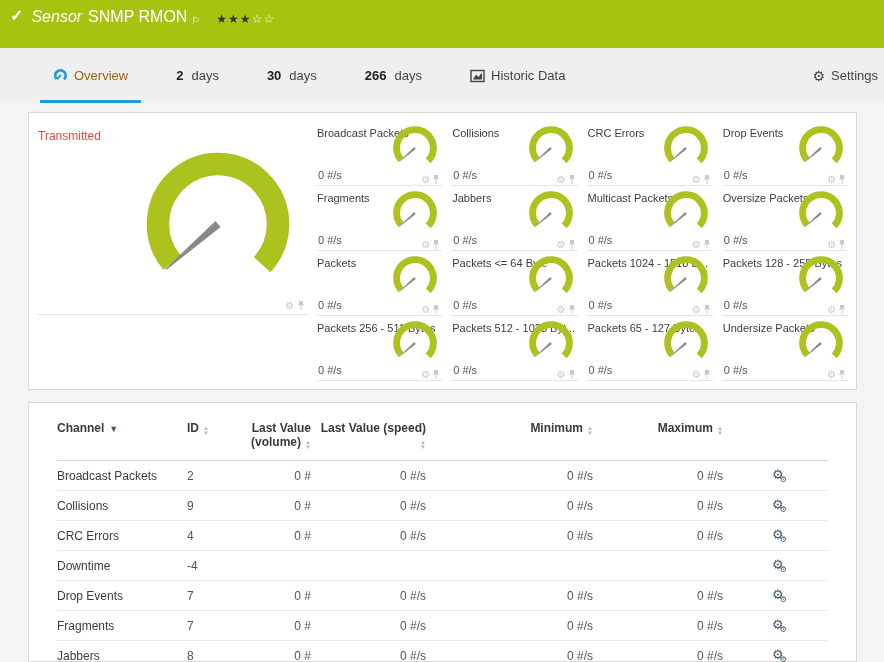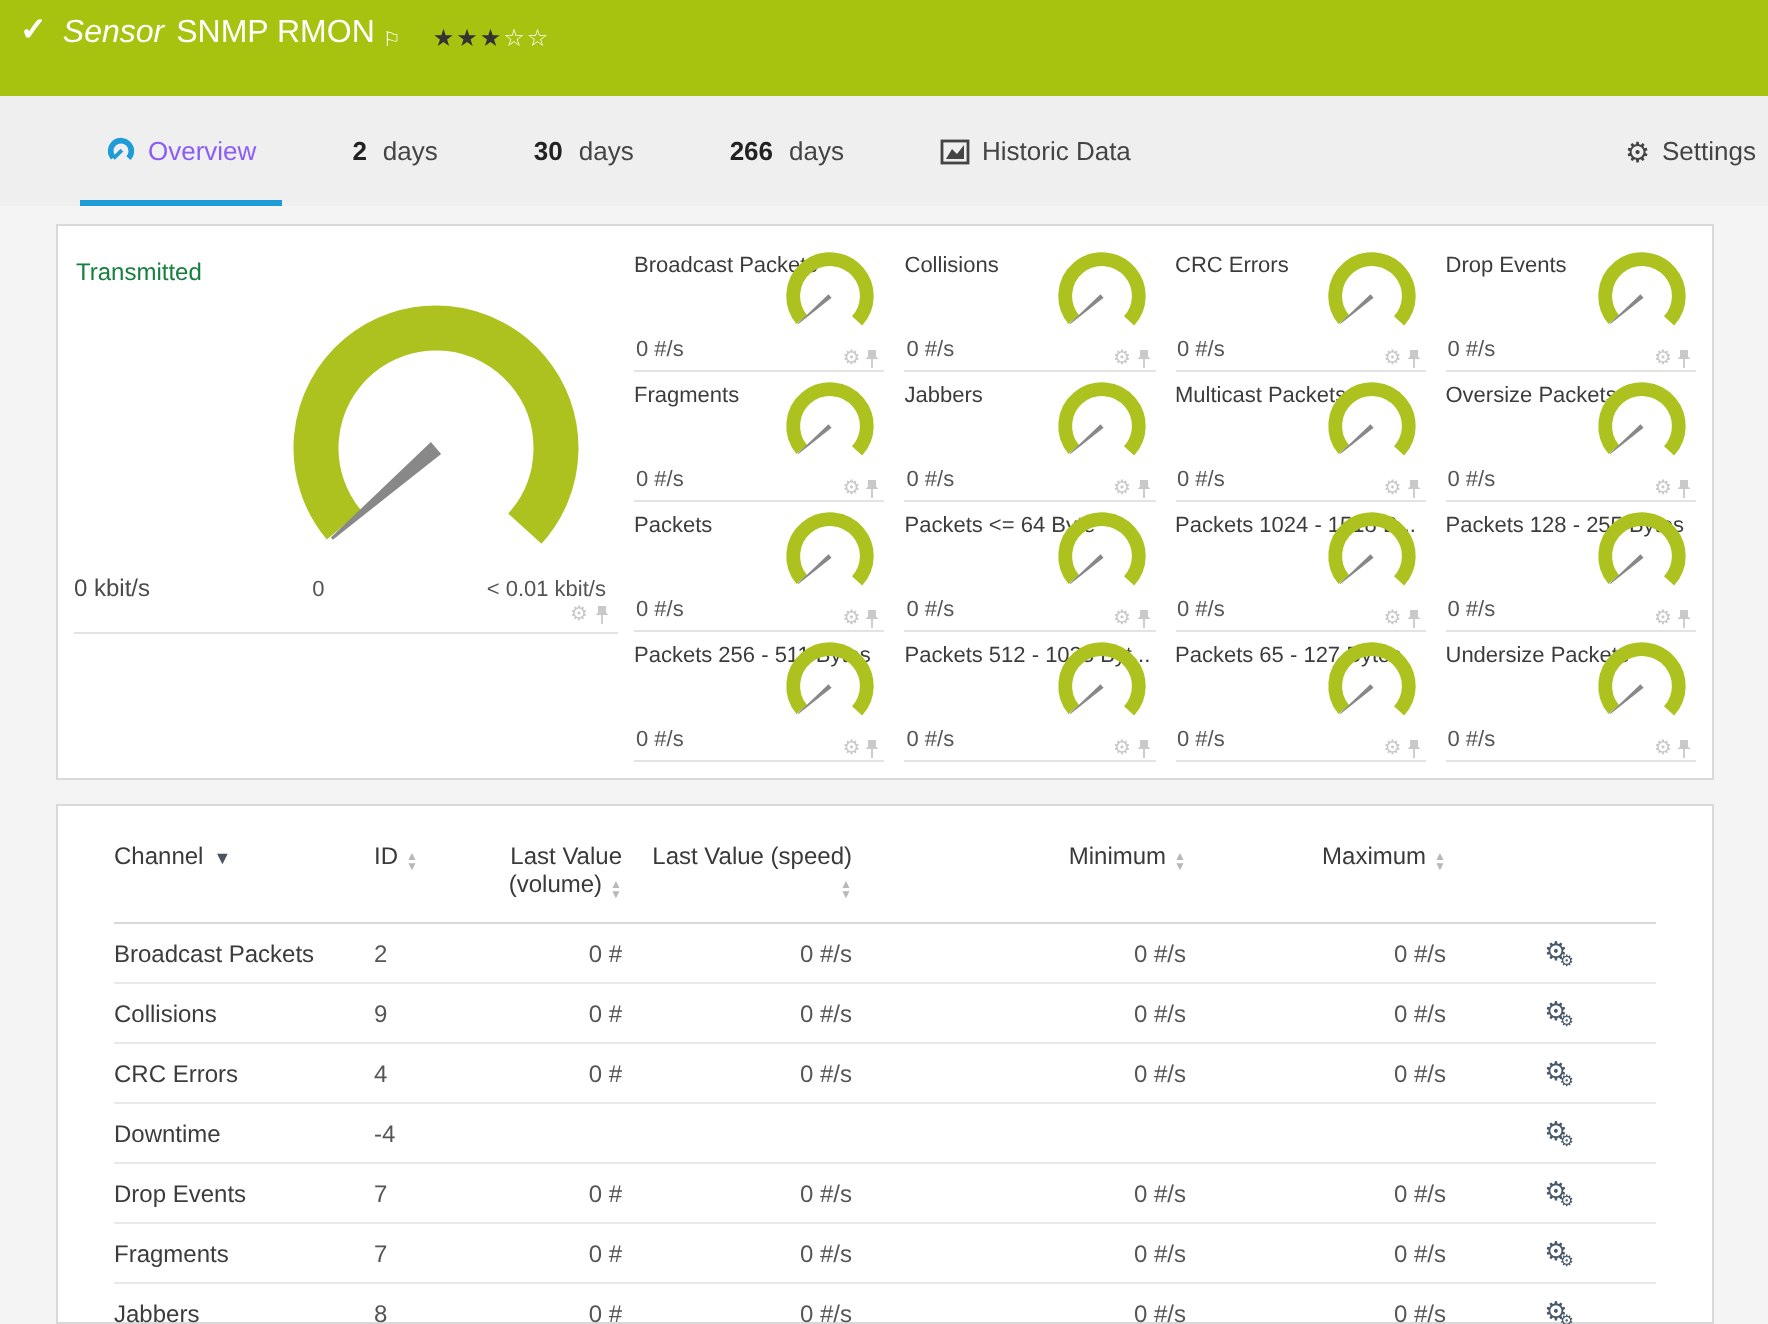--- a/index.html
+++ b/index.html
@@ -24,50 +24,50 @@
   .t-name{font-size:16px;}
   .flag{font-size:10px;margin-left:4px;line-height:12px;}
   .stars{margin-left:16px;font-size:12px;letter-spacing:1px;line-height:16px;cursor:pointer;}
   .stars .on{color:#333;}
   .stars .off{color:#fff;}
   .status-ok{font-size:11px;font-weight:bold;margin:3px 0 0 26px;}
   
   .tabs{height:55px;background:#efefef;display:flex;align-items:stretch;padding-left:40px;}
   .tab{display:flex;align-items:center;gap:6px;padding:0 13px;margin-right:22px;font-size:13px;color:#444;cursor:pointer;position:relative;white-space:nowrap;}
   .tab b{color:#222;font-weight:bold;margin-right:2px;}
-  .tab.active{color:#8b5cf6;}
+  .tab.active{color:#a16207;}
   .tab.active::after{content:"";position:absolute;left:0;right:0;bottom:0;height:3px;background:var(--accent-blue);}
   .tab.last{margin-left:auto;margin-right:0;padding-right:6px;}
   .gearglyph{font-size:14px;color:#444;line-height:14px;}
   
   .panel{background:#fff;border:1px solid #d9d9d9;margin:0 27px 0 28px;}
   .gauges-panel{margin-top:9px;height:278px;display:flex;padding:8px;}
   
   .big-block{width:272px;flex:none;}
   .big-inner{border-bottom:1px solid #e3e3e3;padding-bottom:2px;}
-  .big-title{font-size:12px;color:#15803d;margin:8px 0 0 1px;}
+  .big-title{font-size:12px;color:#ef4444;margin:8px 0 0 1px;}
   .big-gauge{display:block;width:150px;height:150px;margin:6px 16px 0 auto;}
   .gauge-arc{stroke:var(--gauge-green);}
   .gauge-needle{fill:var(--needle-gray);}
   .big-axis{display:flex;justify-content:space-between;align-items:baseline;margin-top:-12px;padding-right:6px;}
   .big-value{font-size:12px;color:#4a4a4a;}
   .axis-min,.axis-max{font-size:11px;color:#555;}
   .big-icons{display:flex;justify-content:flex-end;align-items:center;gap:3px;height:13px;padding-right:4px;color:#c9c9c9;}
   .mini-gear{font-size:10px;color:#c9c9c9;line-height:10px;cursor:pointer;}
   
   .mini-grid{flex:1;display:grid;grid-template-columns:repeat(4,1fr);column-gap:10px;grid-auto-rows:65px;margin-left:8px;}
   .mini-cell{position:relative;border-bottom:1px solid #e3e3e3;padding-top:6px;cursor:pointer;}
   .mini-label{font-size:11px;color:#3c3c3c;white-space:nowrap;overflow:hidden;}
   .mini-gauge{position:absolute;top:4px;right:4px;width:46px;height:46px;}
   .mini-value{position:absolute;left:1px;bottom:4px;font-size:11px;color:#555;}
   .mini-icons{position:absolute;right:2px;bottom:0;display:flex;align-items:center;gap:2px;}
   
   .table-panel{margin-top:12px;padding:2px 28px 0;height:260px;}
   table{width:100%;border-collapse:collapse;table-layout:fixed;}
-  th{font-weight:normal;color:#3a3a3a;font-size:12px;text-align:left;vertical-align:top;padding:16px 8px 10px 0;border-bottom:1px solid #d8d8d8;cursor:pointer;}
+  th{font-weight:bold;color:#3a3a3a;font-size:12px;text-align:left;vertical-align:top;padding:16px 8px 10px 0;border-bottom:1px solid #d8d8d8;cursor:pointer;}
   th.num,td.num{text-align:right;}
   td{font-size:12px;color:#555;padding:7px 8px 6px 0;border-bottom:1px solid #e9e9e9;}
   td.chan{color:#3c3c3c;}
   td.action{text-align:center;padding-right:0;}
   .sort-pair{display:inline-flex;flex-direction:column;margin-left:4px;vertical-align:2px;}
   .sort-pair i{font-style:normal;font-size:6px;line-height:5px;color:#b8b8b8;}
   .sort-down{color:#4a5560;font-size:9px;margin-left:5px;}
   .gears{color:#47596a;white-space:nowrap;cursor:pointer;display:inline-block;}
   .gears .g1{font-size:13px;line-height:12px;}
   .gears .g2{font-size:8px;margin-left:-4px;vertical-align:-3px;display:inline-block;}
@@ -121,25 +121,20 @@
 </nav>
 
 <section class="panel gauges-panel">
   <div class="big-block">
     <div class="big-inner">
       <div class="big-title">Transmitted</div>
       <svg class="big-gauge" viewBox="0 0 100 100">
         <circle class="gauge-arc" cx="50" cy="50" r="40" fill="none" stroke-width="15" stroke-dasharray="183 68.4" transform="rotate(140 50 50)"></circle>
         <polygon class="gauge-needle" points="50,47.4 96,49.5 96,50.5 50,52.6" transform="rotate(139 50 50)"></polygon>
       </svg>
-      <div class="big-axis">
-        <span class="big-value">0 kbit/s</span>
-        <span class="axis-min">0</span>
-        <span class="axis-max">&lt; 0.01 kbit/s</span>
-      </div>
       <div class="big-icons">
         <span class="mini-gear">⚙</span>
         <svg width="8" height="11" viewBox="0 0 8 11">
           <path d="M2 1 h4 v3.2 l1.2 1.3 H0.8 L2 4.2 Z" fill="#c9c9c9"></path>
           <rect x="3.55" y="5.5" width="0.9" height="4.5" fill="#c9c9c9"></rect>
         </svg>
       </div>
     </div>
   </div>
 

